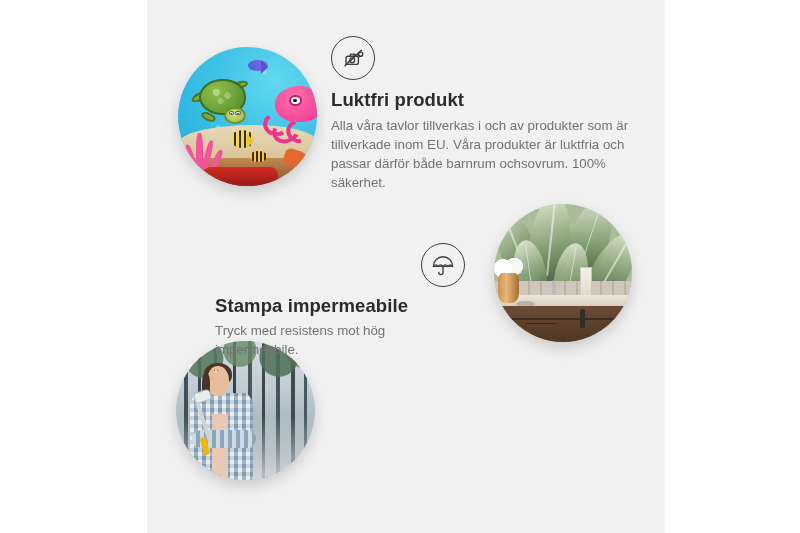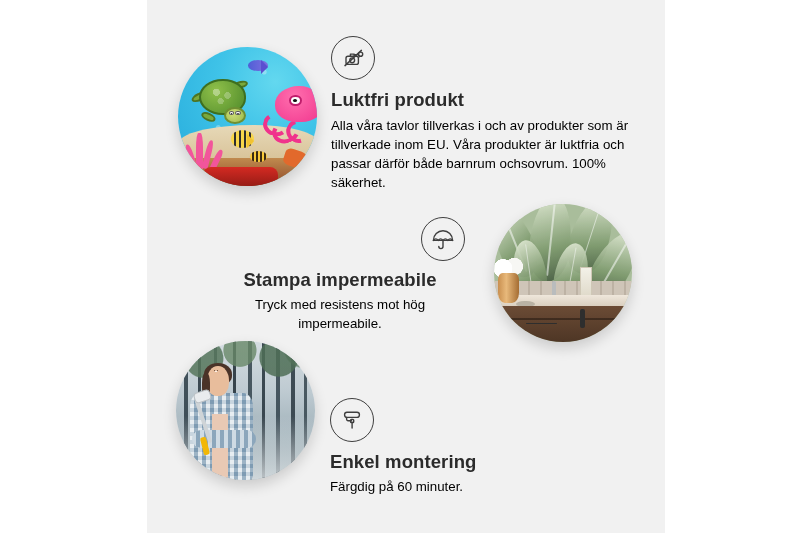--- a/index.html
+++ b/index.html
@@ -316,29 +316,29 @@
     display: flex; align-items: center; justify-content: center;
   }
   .ftitle {
     font-size: 18.5px;
     font-weight: 700;
     color: #2b2b2b;
     letter-spacing: .1px;
   }
   .fdesc {
     font-size: 13.3px;
-    color: #000000;
+    color: #737373;
     line-height: 1.42;
   }
 
   #feat-odor { left: 331px; top: 36px; width: 300px; text-align: left; }
   #feat-odor .icon-circle { margin-bottom: 9px; }
   #feat-odor .ftitle { margin-bottom: 6px; }
 
-  #feat-water { left: 215px; top: 217px; width: 250px; text-align: center; }
+  #feat-water { left: 215px; top: 243px; width: 250px; text-align: left; }
   #feat-water .icon-circle { margin-left: auto; margin-bottom: 8px; }
   #feat-water .ftitle { margin-bottom: 5px; }
 
   #feat-mount { left: 330px; top: 398px; width: 280px; text-align: left; }
   #feat-mount .icon-circle { margin-bottom: 9px; }
   #feat-mount .ftitle { margin-bottom: 5px; }
 </style>
 </head>
 <body>
 
@@ -456,27 +456,13 @@
           <path d="M4.4 15.4 a9.6 9.6 0 0 1 19.2 0 z"></path>
           <path d="M4.4 15.4 q2.4 -3 4.8 0 q2.4 -3 4.8 0 q2.4 -3 4.8 0 q2.4 -3 4.8 0"></path>
           <path d="M14 15.4 v6.1 a2.1 2.1 0 0 1 -4.2 0"></path>
         </g>
       </svg>
     </div>
     <div class="ftitle">Stampa impermeabile</div>
     <div class="fdesc">Tryck med resistens mot hög impermeabile.</div>
   </div>
 
-  <div class="feature" id="feat-mount">
-    <div class="icon-circle">
-      <svg width="28" height="28" viewBox="0 0 28 28" aria-hidden="true">
-        <g fill="none" stroke="#3f3f3f" stroke-width="1.4" stroke-linecap="round" stroke-linejoin="round">
-          <rect x="6.6" y="6.2" width="14.8" height="5.2" rx="2.4"></rect>
-          <path d="M8.6 11.4 v1.9 a1.5 1.5 0 0 0 1.5 1.5 h3.5"></path>
-          <rect x="12.6" y="13.4" width="3.1" height="3.1" rx="0.8"></rect>
-          <path d="M14.1 16.5 v5.6"></path>
-        </g>
-      </svg>
-    </div>
-    <div class="ftitle">Enkel montering</div>
-    <div class="fdesc">Färgdig på 60 minuter.</div>
-  </div>
 </div>
 
 </body></html>

